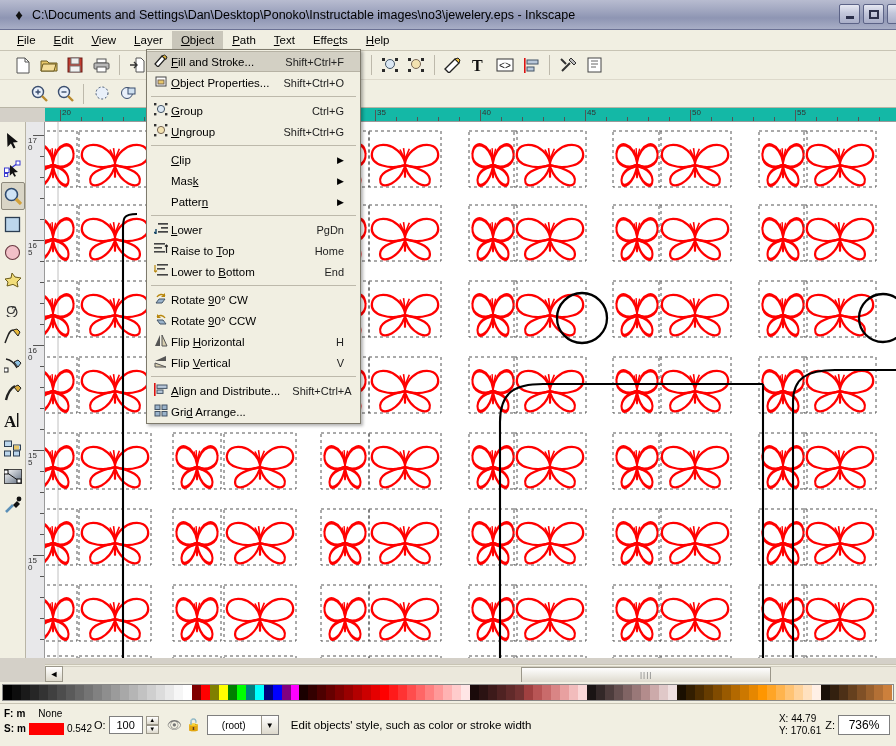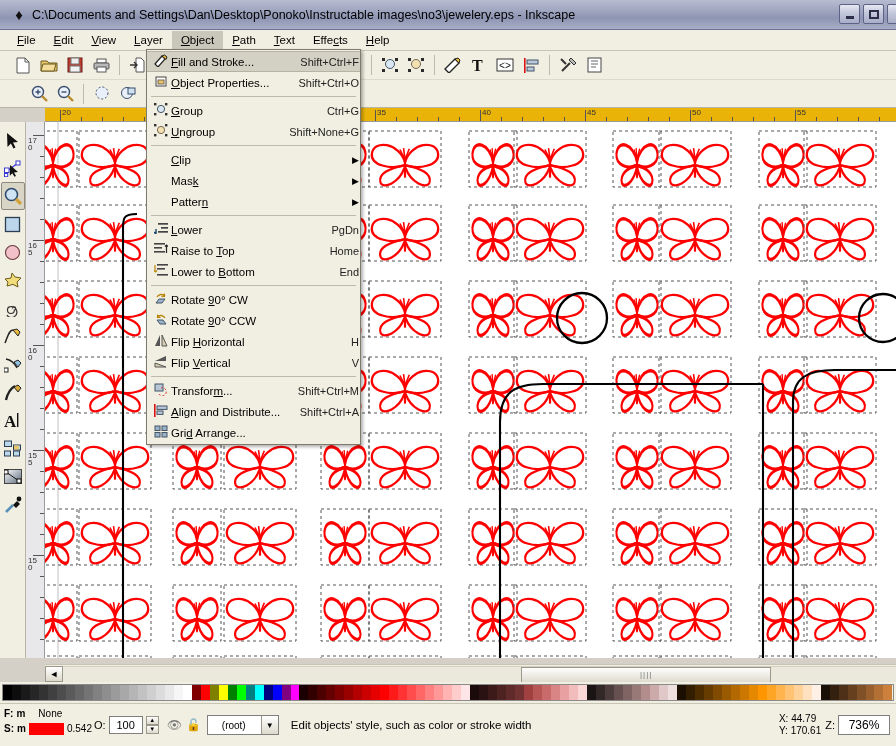--- a/index.html
+++ b/index.html
@@ -58,21 +58,21 @@
     position:absolute; left:0; top:80px; width:896px; height:28px;
     background:#f1efe2; display:flex; align-items:center; padding-left:26px;
     border-bottom:1px solid #b9b5a6;
   }
   .tbtn{ width:26px;height:24px; display:flex;align-items:center;justify-content:center; }
   .sep{ width:1px;height:20px;background:#bdb9ab;margin:0 5px; }
 
   
   .hruler{
     position:absolute; left:45px; top:108px; width:851px; height:14px;
-    background:#eab308; border-bottom:1px solid #9a9a9a; overflow:hidden;
+    background:#14b8a6; border-bottom:1px solid #9a9a9a; overflow:hidden;
   }
   .vruler{
     position:absolute; left:26px; top:122px; width:19px; height:536px;
     background:#e8e8ea; border-right:1px solid #9a9a9a; overflow:hidden;
   }
   .hruler .tick{ position:absolute; bottom:0; width:1px; background:#555; }
   .hruler .lbl{ position:absolute; top:0px; font-size:8px; color:#333; font-family:"Liberation Sans",sans-serif; }
   .vruler .tick{ position:absolute; right:0; height:1px; background:#555; }
   .vruler .lbl{ position:absolute; left:2px; font-size:8px; color:#333; width:10px; line-height:7px; word-break:break-all;}
 
@@ -140,21 +140,21 @@
      font-size:12px; text-align:center; line-height:19px;}
 
   
   .dropdown{
     position:absolute; left:146px; top:49px; width:215px;
     background:#f1efe2; border:1px solid #7e7a6c;
     box-shadow:2px 2px 3px rgba(0,0,0,.30);
     padding:1px 0; z-index:50;
   }
   .dd-item{
-    display:flex; align-items:center; height:21px; padding:0 1px 0 4px; font-size:11.5px; white-space:nowrap;
+    display:flex; align-items:center; height:21px; padding:0 16px 0 4px; font-size:11.5px; white-space:nowrap;
   }
   .dd-item.hl{ background:#d3d0c4; border-top:1px solid #b6b2a4; border-bottom:1px solid #b6b2a4; }
   .dd-ic{ width:20px; text-align:center; font-size:12px; flex:0 0 20px; }
   .dd-lbl{ flex:1; }
   .dd-lbl u{ text-decoration:underline; }
   .dd-acc{ color:#222; font-size:11px; padding-left:12px; }
   .dd-sub{ font-size:9px; }
   .dd-sepline{ height:1px;background:#bdb9ab;margin:3px 4px; }
 </style>
 </head>
@@ -1702,21 +1702,21 @@
         <span class="dd-ic"><svg width="14" height="13" viewBox="0 0 14 13">
             <circle cx="7" cy="6" r="3.6" fill="#f3e2b0" stroke="#765"></circle>
             <g fill="#333">
               <rect x="0" y="0" width="2.4" height="2.4"></rect>
               <rect x="11" y="0" width="2.4" height="2.4"></rect>
               <rect x="0" y="10" width="2.4" height="2.4"></rect>
               <rect x="11" y="10" width="2.4" height="2.4"></rect>
             </g>
           </svg></span>
         <span class="dd-lbl"><u>U</u>ngroup</span>
-        <span class="dd-acc">Shift+None+G</span>
+        <span class="dd-acc">Shift+Ctrl+G</span>
       </div>
       <div class="dd-sepline"></div>
       <div class="dd-item">
         <span class="dd-ic"></span>
         <span class="dd-lbl"><u>C</u>lip</span>
         <span class="dd-sub">▶</span>
       </div>
       <div class="dd-item">
         <span class="dd-ic"></span>
         <span class="dd-lbl">Mas<u>k</u></span>
@@ -1793,28 +1793,20 @@
         <span class="dd-ic"><svg width="14" height="13" viewBox="0 0 14 13">
             <path d="M1 6L12 1v5z" fill="#555"></path>
             <path d="M1 8l11 4H1z" fill="#d9d0b0" stroke="#555"></path>
           </svg></span>
         <span class="dd-lbl">Flip <u>V</u>ertical</span>
         <span class="dd-acc">V</span>
       </div>
       <div class="dd-sepline"></div>
       <div class="dd-item">
         <span class="dd-ic"><svg width="14" height="13" viewBox="0 0 14 13">
-            <rect x="1" y="1" width="8" height="7" fill="#b8c6d6" stroke="#456"></rect>
-            <path d="M5 11a4 4 0 1 0 2-6" fill="none" stroke="#d22" stroke-dasharray="2 2"></path>
-          </svg></span>
-        <span class="dd-lbl">Transfor<u>m</u>...</span>
-        <span class="dd-acc">Shift+Ctrl+M</span>
-      </div>
-      <div class="dd-item">
-        <span class="dd-ic"><svg width="14" height="13" viewBox="0 0 14 13">
             <rect x="0" y="0" width="1.6" height="13" fill="#d11"></rect>
             <rect x="3" y="2" width="10" height="3.4" fill="#b9c8da" stroke="#456"></rect>
             <rect x="3" y="7" width="6" height="3.4" fill="#b9c8da" stroke="#456"></rect>
           </svg></span>
         <span class="dd-lbl"><u>A</u>lign and Distribute...</span>
         <span class="dd-acc">Shift+Ctrl+A</span>
       </div>
       <div class="dd-item">
         <span class="dd-ic"><svg width="14" height="13" viewBox="0 0 14 13">
             <g fill="#9bb4cc" stroke="#456">

